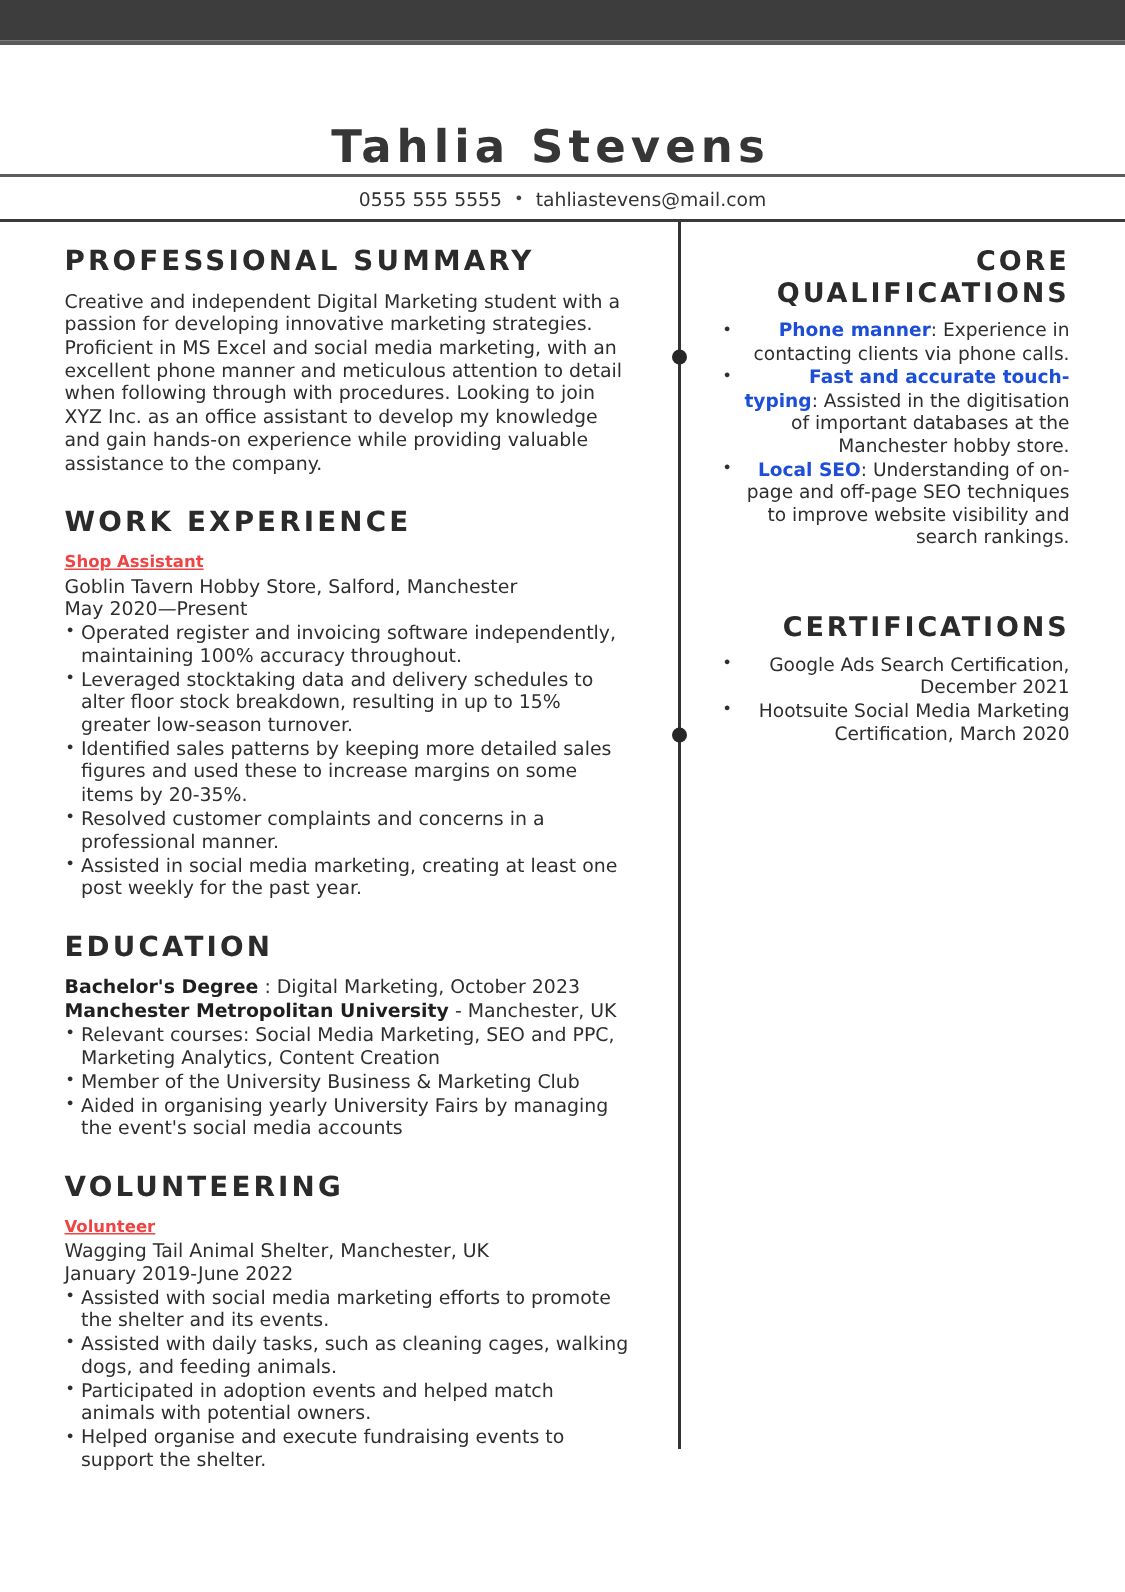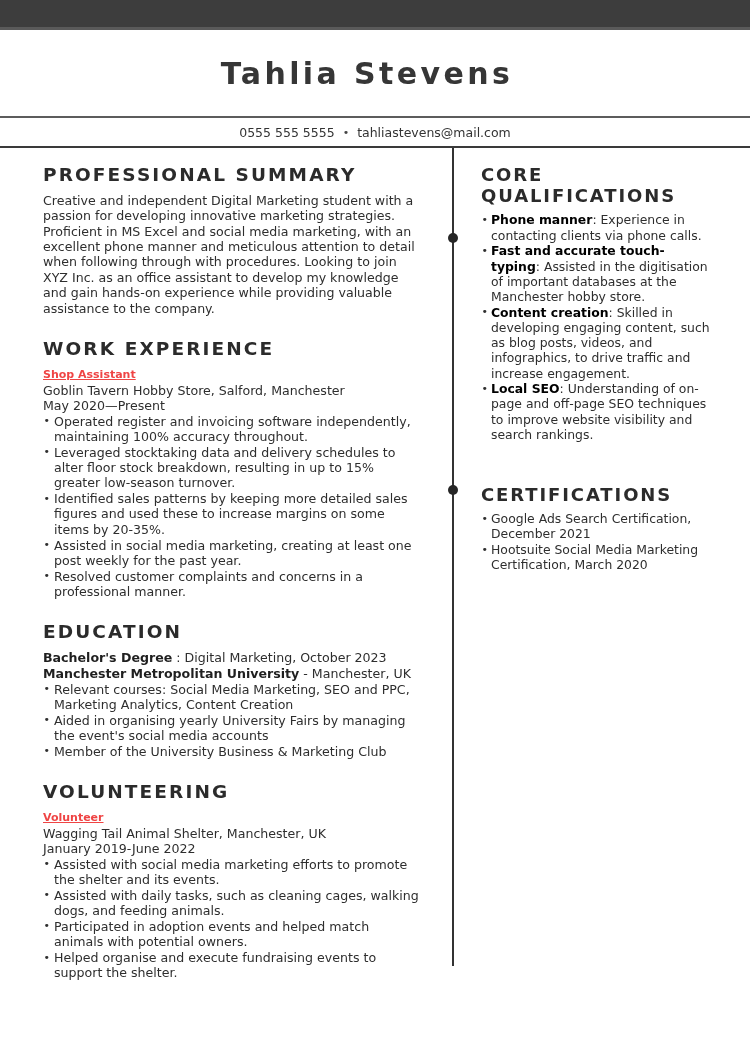--- a/index.html
+++ b/index.html
@@ -36,21 +36,21 @@
     background: #5a5a5a;
   }
 
   
   .name-block {
     position: absolute;
     left: 0; top: 30px;
     width: 734px;
     height: 86px;
     display: flex;
-    align-items: center;
+    align-items: flex-end;
     justify-content: center;
     background: #ffffff;
   }
   .full-name {
     font-size: 30px;
     font-weight: bold;
     letter-spacing: 3.4px;
     color: #363636;
     white-space: nowrap;
   }
@@ -93,20 +93,21 @@
   }
   .col-left {
     position: absolute;
     left: 43px; top: 16px;
     width: 376px;
   }
   .col-right {
     position: absolute;
     left: 481px; top: 16px;
     width: 232px;
+    text-align: right;
   }
 
   
   .divider {
     position: absolute;
     left: 452px;
     top: 0px;
     width: 2px;
     height: 818px;
     background: #333333;
@@ -181,21 +182,21 @@
     margin: 0 0 0.5px 0;
   }
   ul.bullets li::before {
     content: "\2022";
     position: absolute;
     left: 0.5px;
     top: -0.5px;
     font-size: 11px;
     color: #2e2e2e;
   }
-  ul.bullets li b { color: #000000; }
+  ul.bullets li b { color: #1d4ed8; }
 
   .col-right ul.bullets li {
     font-size: 12.4px;
     line-height: 15.2px;
     padding-left: 10px;
   }
 </style>
 </head>
 <body>
 
@@ -235,38 +236,38 @@
         <h2 class="section-title">WORK EXPERIENCE</h2>
 
         <div>
           <div class="entry-title">Shop Assistant</div>
           <div class="entry-line">Goblin Tavern Hobby Store, Salford, Manchester</div>
           <div class="entry-line">May 2020—Present</div>
           <ul class="bullets">
             <li>Operated register and invoicing software independently, maintaining 100% accuracy throughout.</li>
             <li>Leveraged stocktaking data and delivery schedules to alter floor stock breakdown, resulting in up to 15% greater low-season turnover.</li>
             <li>Identified sales patterns by keeping more detailed sales figures and used these to increase margins on some items by 20-35%.</li>
+            <li>Resolved customer complaints and concerns in a professional manner.</li>
             <li>Assisted in social media marketing, creating at least one post weekly for the past year.</li>
-            <li>Resolved customer complaints and concerns in a professional manner.</li>
           </ul>
         </div>
       </div>
 
       <div class="section">
         <h2 class="section-title">EDUCATION</h2>
         <div class="entry-head-edu">
           <b>Bachelor's Degree</b><span> : Digital Marketing, October 2023</span>
         </div>
         <div class="entry-head-edu">
           <b>Manchester Metropolitan University</b><span> - Manchester, UK</span>
         </div>
         <ul class="bullets">
           <li>Relevant courses: Social Media Marketing, SEO and PPC, Marketing Analytics, Content Creation</li>
+          <li>Member of the University Business &amp; Marketing Club</li>
           <li>Aided in organising yearly University Fairs by managing the event's social media accounts</li>
-          <li>Member of the University Business &amp; Marketing Club</li>
         </ul>
       </div>
 
       <div class="section">
         <h2 class="section-title">VOLUNTEERING</h2>
         <div class="entry-title">Volunteer</div>
         <div class="entry-line">Wagging Tail Animal Shelter, Manchester, UK</div>
         <div class="entry-line">January 2019-June 2022</div>
         <ul class="bullets">
           <li>Assisted with social media marketing efforts to promote the shelter and its events.</li>
@@ -283,23 +284,20 @@
       <div class="section">
         <h2 class="section-title">CORE QUALIFICATIONS</h2>
         <ul class="bullets">
           <li>
             <b>Phone manner</b><span>: Experience in contacting clients via phone calls.</span>
           </li>
           <li>
             <b>Fast and accurate touch-typing</b><span>: Assisted in the digitisation of important databases at the Manchester hobby store.</span>
           </li>
           <li>
-            <b>Content creation</b><span>: Skilled in developing engaging content, such as blog posts, videos, and infographics, to drive traffic and increase engagement.</span>
-          </li>
-          <li>
             <b>Local SEO</b><span>: Understanding of on-page and off-page SEO techniques to improve website visibility and search rankings.</span>
           </li>
         </ul>
       </div>
 
       <div class="section" style="margin-top:42px;">
         <h2 class="section-title">CERTIFICATIONS</h2>
         <ul class="bullets">
           <li>Google Ads Search Certification, December 2021</li>
           <li>Hootsuite Social Media Marketing Certification, March 2020</li>

